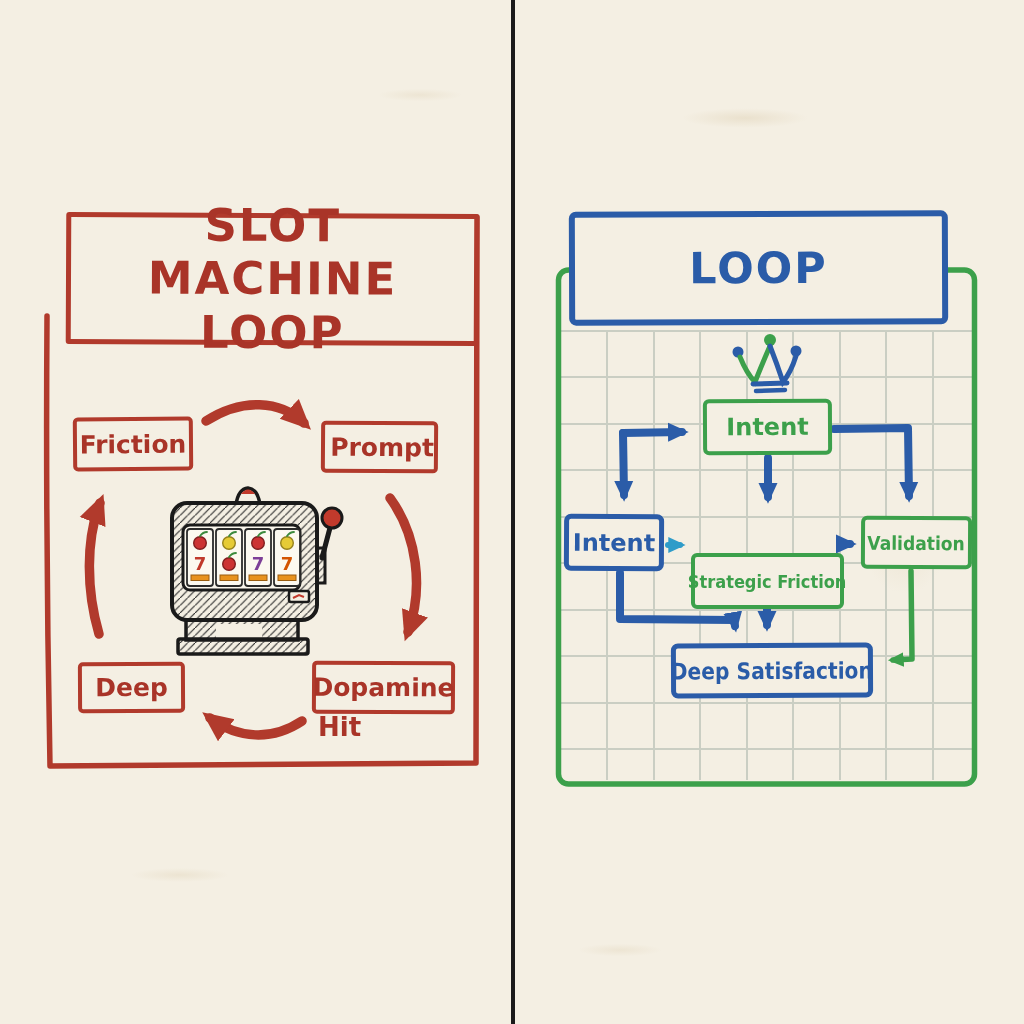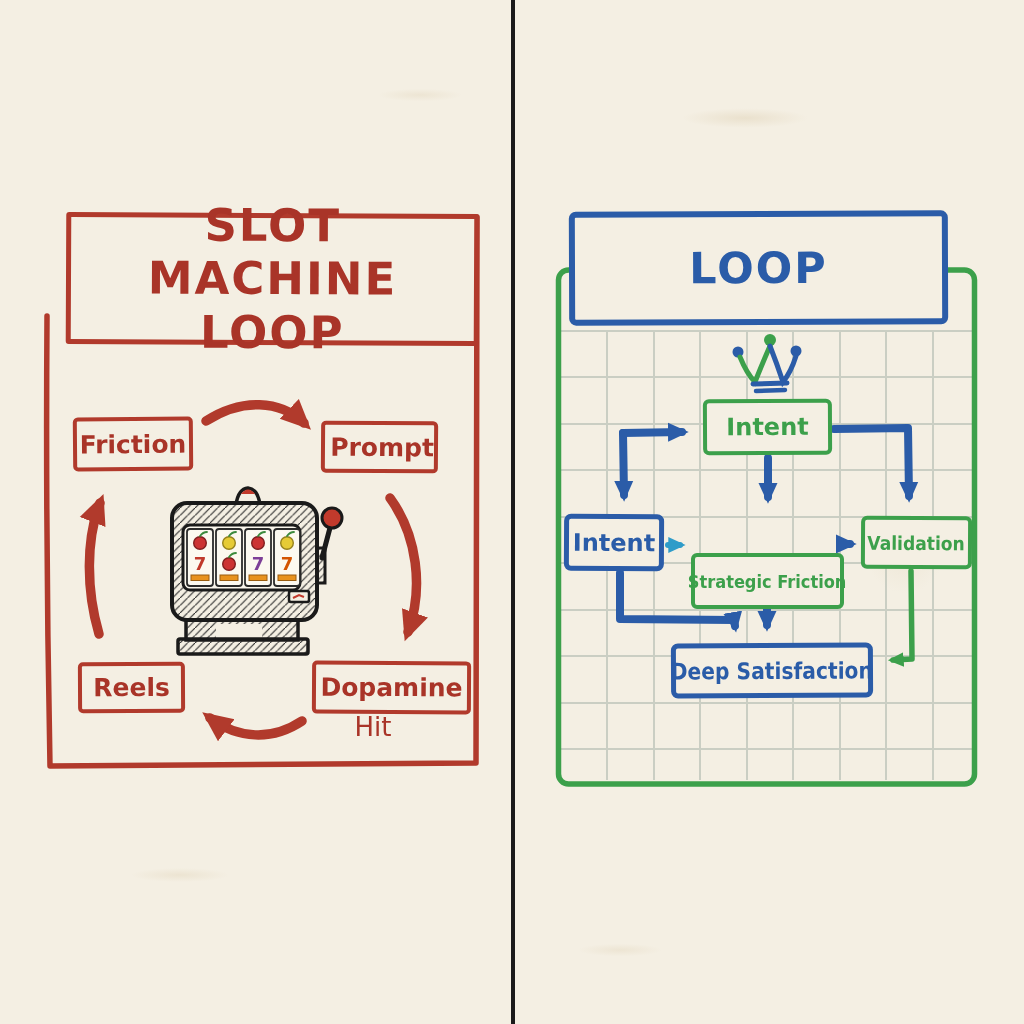--- a/index.html
+++ b/index.html
@@ -41,26 +41,26 @@
   .green-b{border:4px solid #3ca04b;border-radius:6px;color:#3ca04b;}
   .blue-b{border:5px solid #2b5ca8;border-radius:7px;color:#2a5ca8;}
   .title{
     flex-direction:column;line-height:1.18;letter-spacing:2px;
     font-size:45px;
   }
   .l-title{left:66px;top:213px;width:413px;height:132px;border-width:5px;border-radius:3px;transform:rotate(.25deg);}
   .r-title{left:569px;top:211px;width:379px;height:114px;border-width:6px;font-size:43px;transform:rotate(-.2deg);}
   .condense{display:inline-block;transform:scaleX(.9);white-space:nowrap;}
   .label-free{
-    position:absolute;font-weight:400;color:#a93428;text-align:center;
+    position:absolute;font-weight:700;color:#a93428;
   }
   #trigger{left:73px;top:417px;width:120px;height:54px;font-size:25px;transform:rotate(-.5deg);}
   #prompt{left:321px;top:421px;width:117px;height:52px;font-size:25px;transform:rotate(.4deg);justify-content:flex-end;}
   #reels{left:78px;top:662px;width:107px;height:51px;font-size:25px;transform:rotate(-.3deg);}
-  #dopamine{left:312px;top:661px;width:159px;height:53px;font-size:25px;transform:rotate(.3deg);}
+  #dopamine{left:312px;top:661px;width:143px;height:53px;font-size:25px;transform:rotate(.3deg);}
   #hit{left:318px;top:712px;width:110px;font-size:26px;}
   #intent-top{left:703px;top:399px;width:129px;height:56px;font-size:24px;transform:rotate(-.3deg);}
   #intent{left:564px;top:514px;width:100px;height:57px;font-size:24px;transform:rotate(.3deg);}
   #friction{left:691px;top:515px;width:153px;height:56px;font-size:18px;margin-top:38px;}
   #validation{left:861px;top:516px;width:111px;height:53px;font-size:19px;transform:rotate(.3deg);}
   #deep{left:671px;top:643px;width:202px;height:55px;font-size:23px;transform:rotate(-.3deg);}
   #deep .condense{transform:scaleX(.88);}
   .icon-wrap{position:absolute;}
 </style>
 </head>
@@ -116,21 +116,21 @@
       <span>LOOP</span>
     </div>
 
     <div id="trigger" class="box red-b">
       <span>Friction</span>
     </div>
     <div id="prompt" class="box red-b">
       <span>Prompt</span>
     </div>
     <div id="reels" class="box red-b">
-      <span>Reels</span>
+      <span>Deep</span>
     </div>
     <div id="dopamine" class="box red-b">
       <span>Dopamine</span>
     </div>
     <div id="hit" class="label-free">Hit</div>
 
     <div class="icon-wrap" style="left:150px;top:478px;width:200px;height:190px;">
       <svg width="200" height="190" viewBox="0 0 200 190">
         <defs>
           <pattern id="hatch" width="7.5" height="7.5" patternUnits="userSpaceOnUse">

